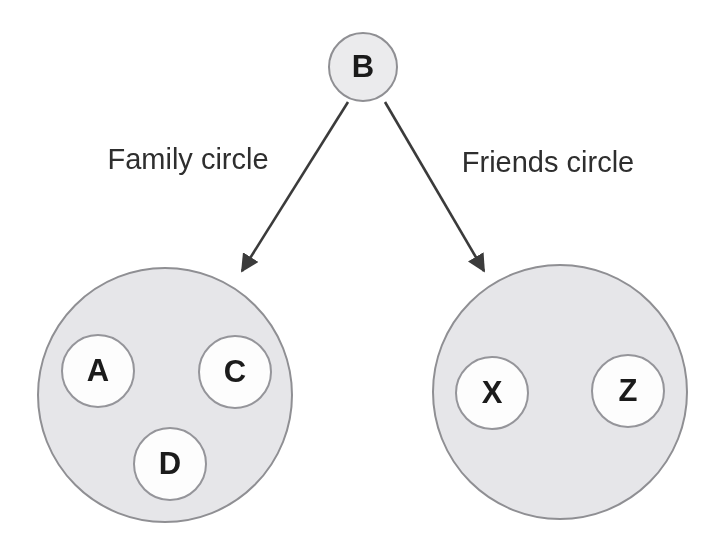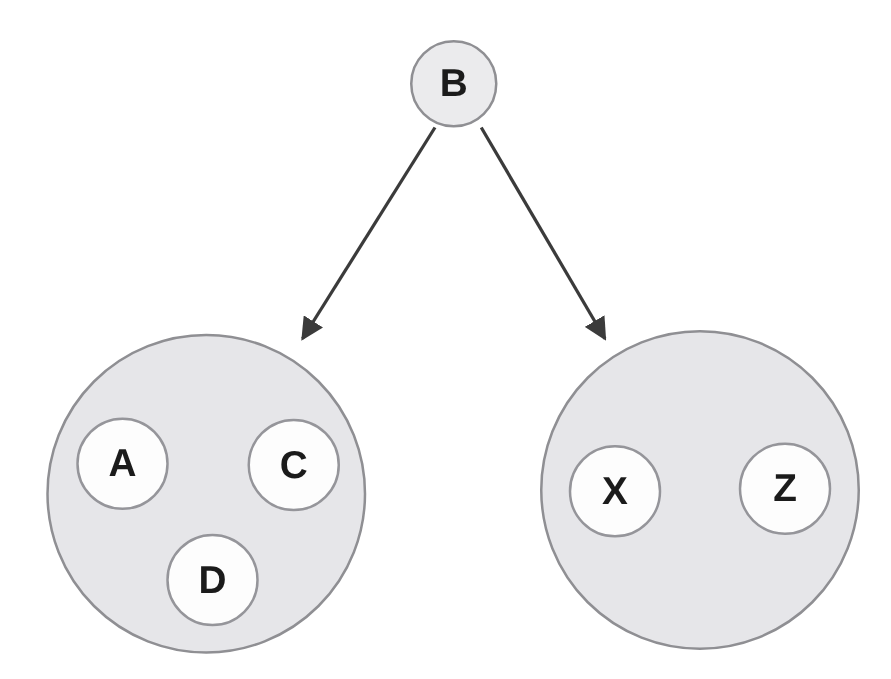--- a/index.html
+++ b/index.html
@@ -84,20 +84,22 @@
       </marker>
     </defs>
     <line x1="348" y1="102" x2="242" y2="271" stroke="#3b3b3b" stroke-width="2.6" marker-end="url(#arrowhead)"></line>
     <line x1="385" y1="102" x2="484" y2="271" stroke="#3b3b3b" stroke-width="2.6" marker-end="url(#arrowhead)"></line>
   </svg>
 
   <div class="node node-root">
     <span>B</span>
   </div>
 
+  <div class="edge-label edge-label-family">Family circle</div>
+  <div class="edge-label edge-label-friends">Friends circle</div>
 
   <div class="group-circle group-family"></div>
   <div class="group-circle group-friends"></div>
 
   <div class="node node-member node-a">
     <span>A</span>
   </div>
   <div class="node node-member node-c">
     <span>C</span>
   </div>

